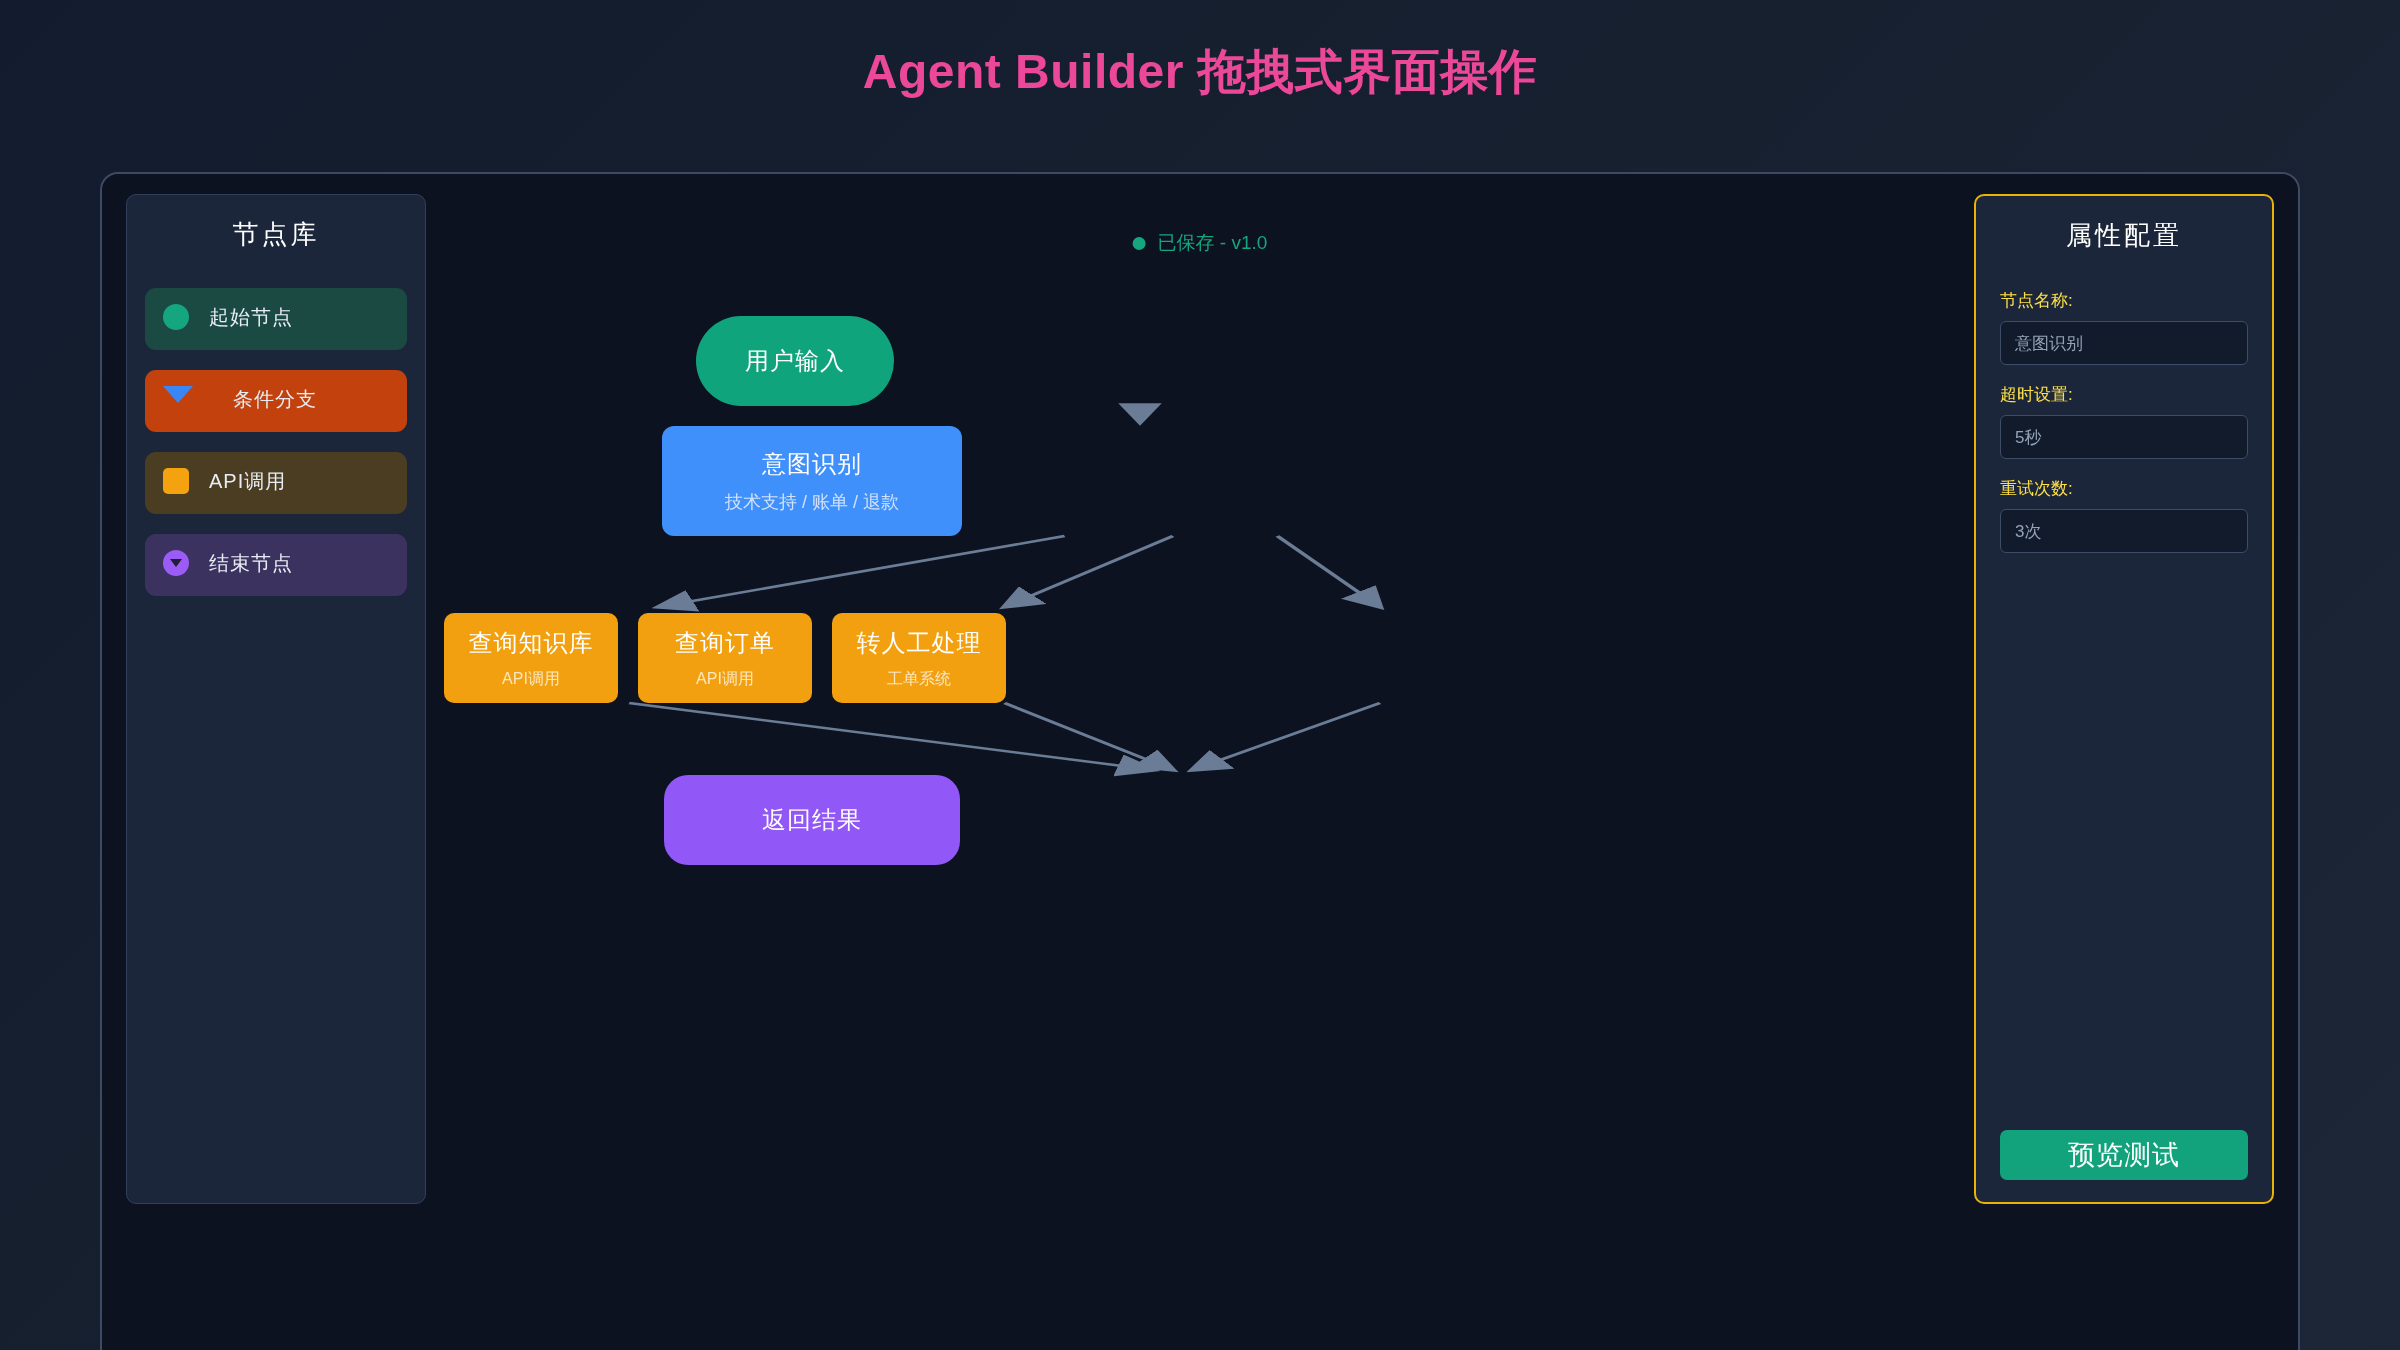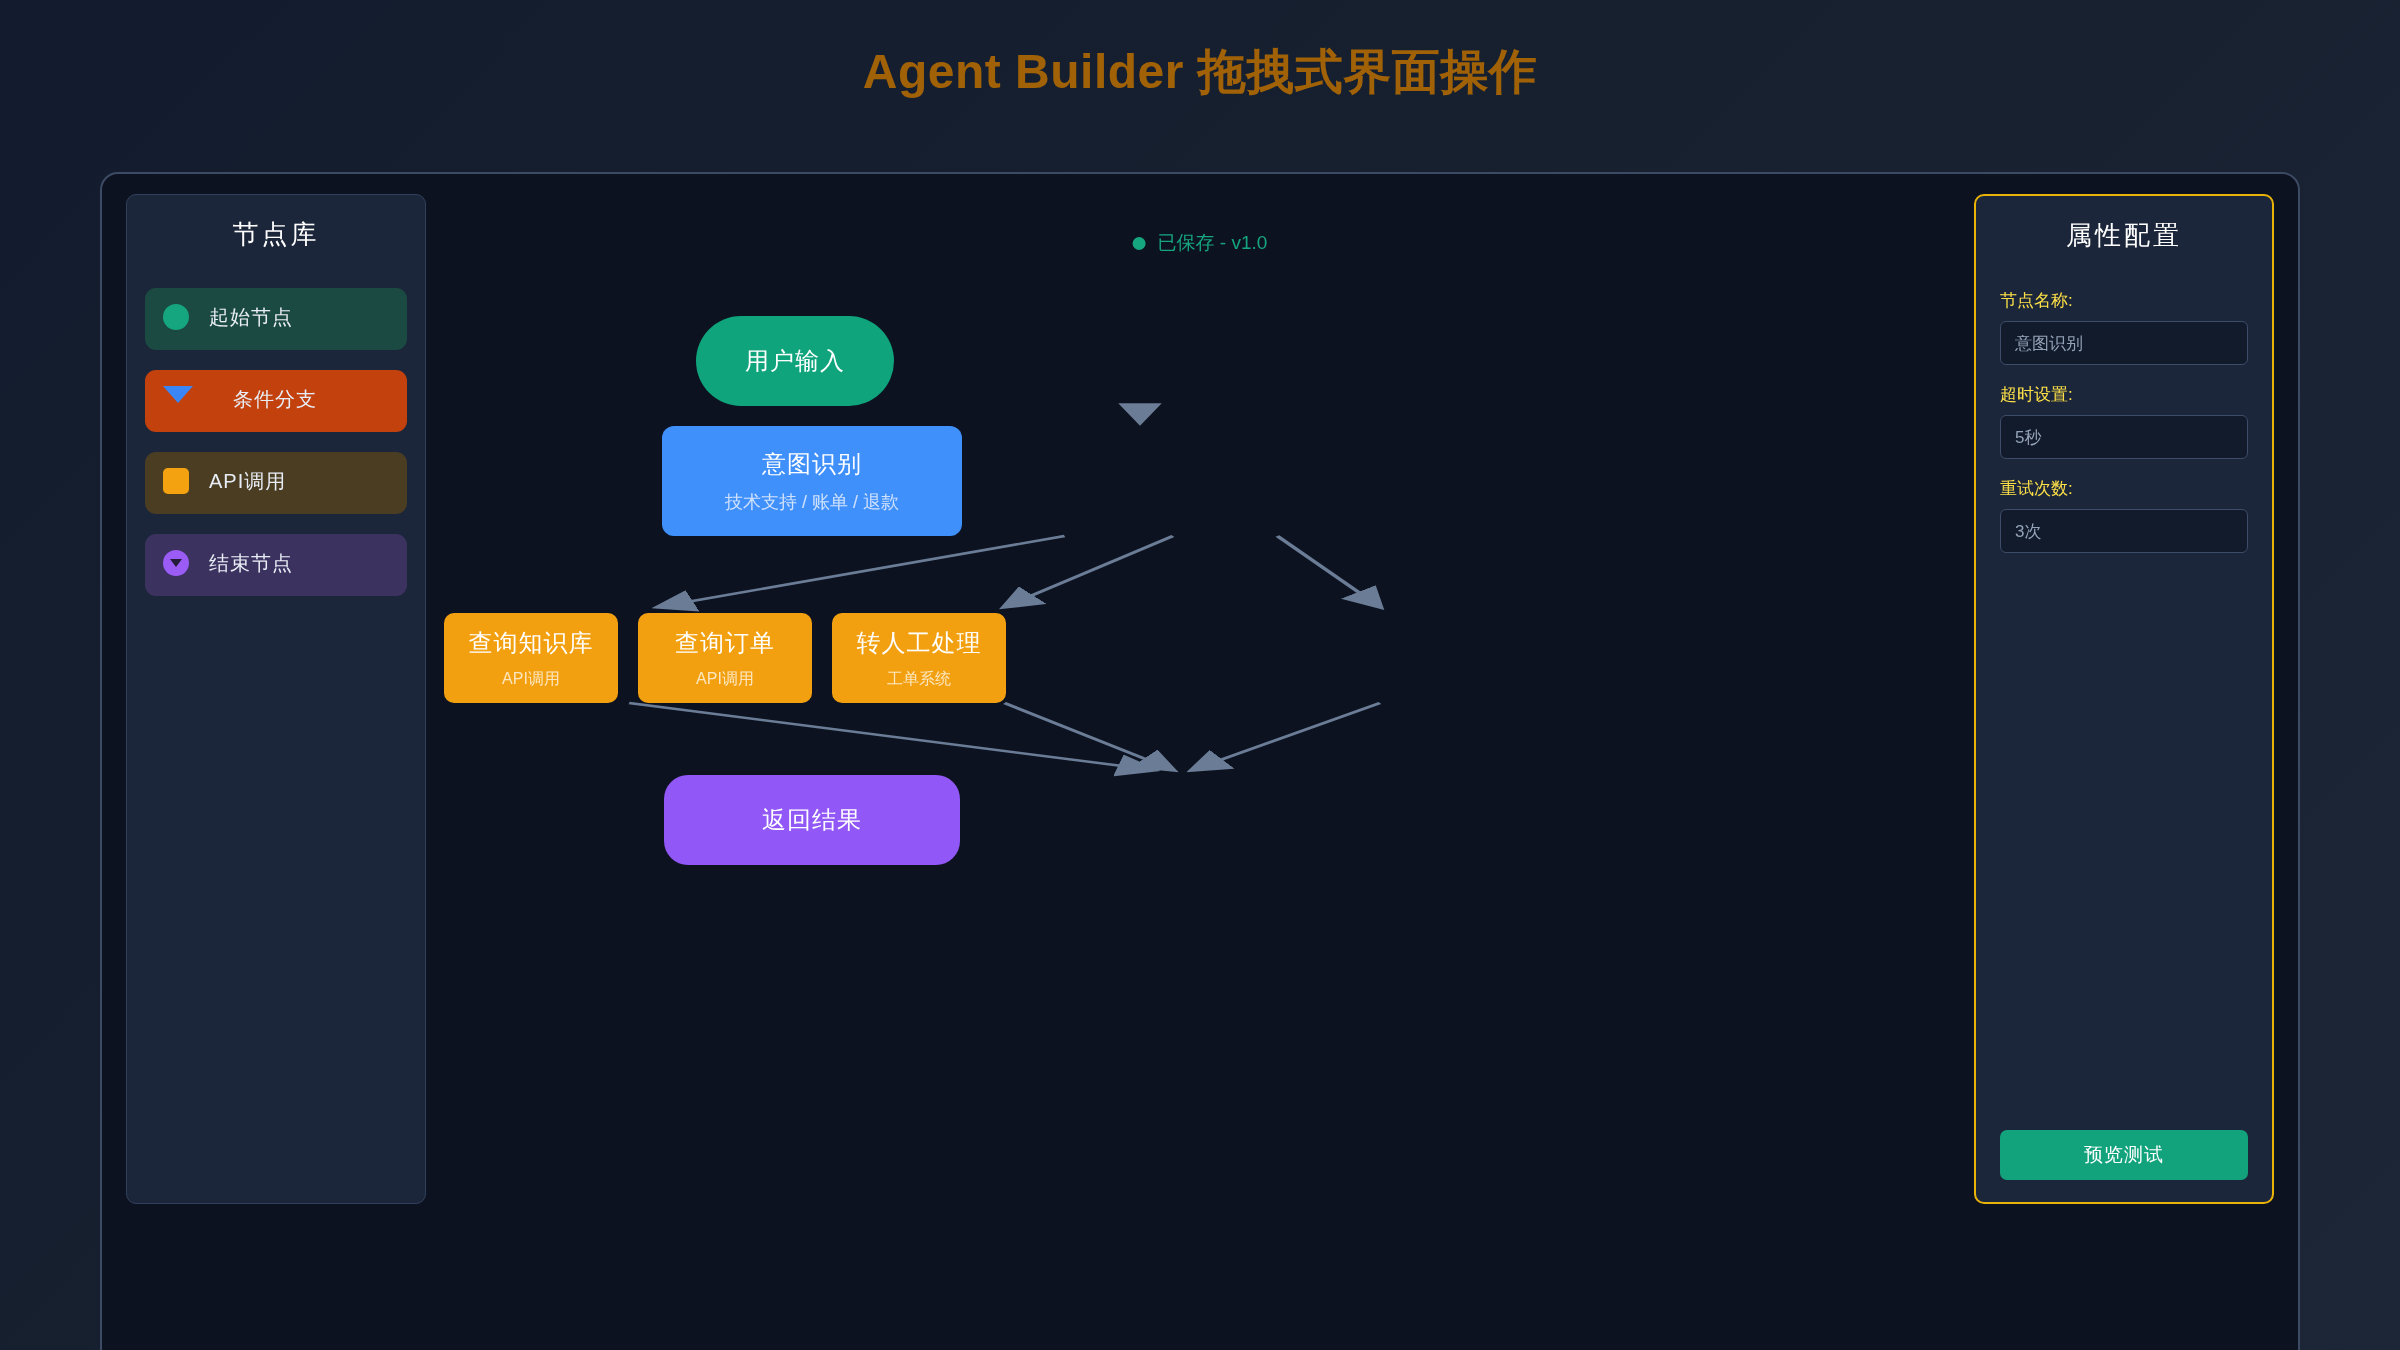--- a/index.html
+++ b/index.html
@@ -8,21 +8,21 @@
     background: linear-gradient(135deg, #131c2e 0%, #16202f 45%, #1c2637 100%);
     font-family: "Liberation Sans", "DejaVu Sans", sans-serif;
     overflow: hidden;
   }
   #page-root { position: relative; width: 2400px; height: 1350px; }
 
   
   .page-title {
     position: absolute; top: 40px; left: 0; width: 2400px;
     text-align: center;
-    font-size: 48px; font-weight: bold; color: #a16207;
+    font-size: 48px; font-weight: bold; color: #ec4899;
     letter-spacing: 0.5px;
   }
 
   
   .builder-window {
     position: absolute; left: 100px; top: 172px;
     width: 2200px; height: 1293px;
     background: #0d1220;
     border: 2px solid #3c4a63;
     border-radius: 18px;
@@ -158,21 +158,21 @@
     border-radius: 6px;
     color: #94a3b8;
     font-size: 17px;
     padding: 0 14px;
     font-family: "Liberation Sans", sans-serif;
   }
   .prop-spacer { flex: 1 1 auto; }
   .preview-button {
     width: 100%; height: 50px;
     background: #12a37c; border: none; border-radius: 7px;
-    color: #ffffff; font-size: 19px; letter-spacing: 1px;
+    color: #ffffff; font-size: 27px; letter-spacing: 1px;
     cursor: pointer;
     font-family: "Liberation Sans", sans-serif;
   }
 </style>
 </head>
 <body>
 
 <div id="page-root">
 
   <div class="page-title">Agent Builder 拖拽式界面操作</div>

